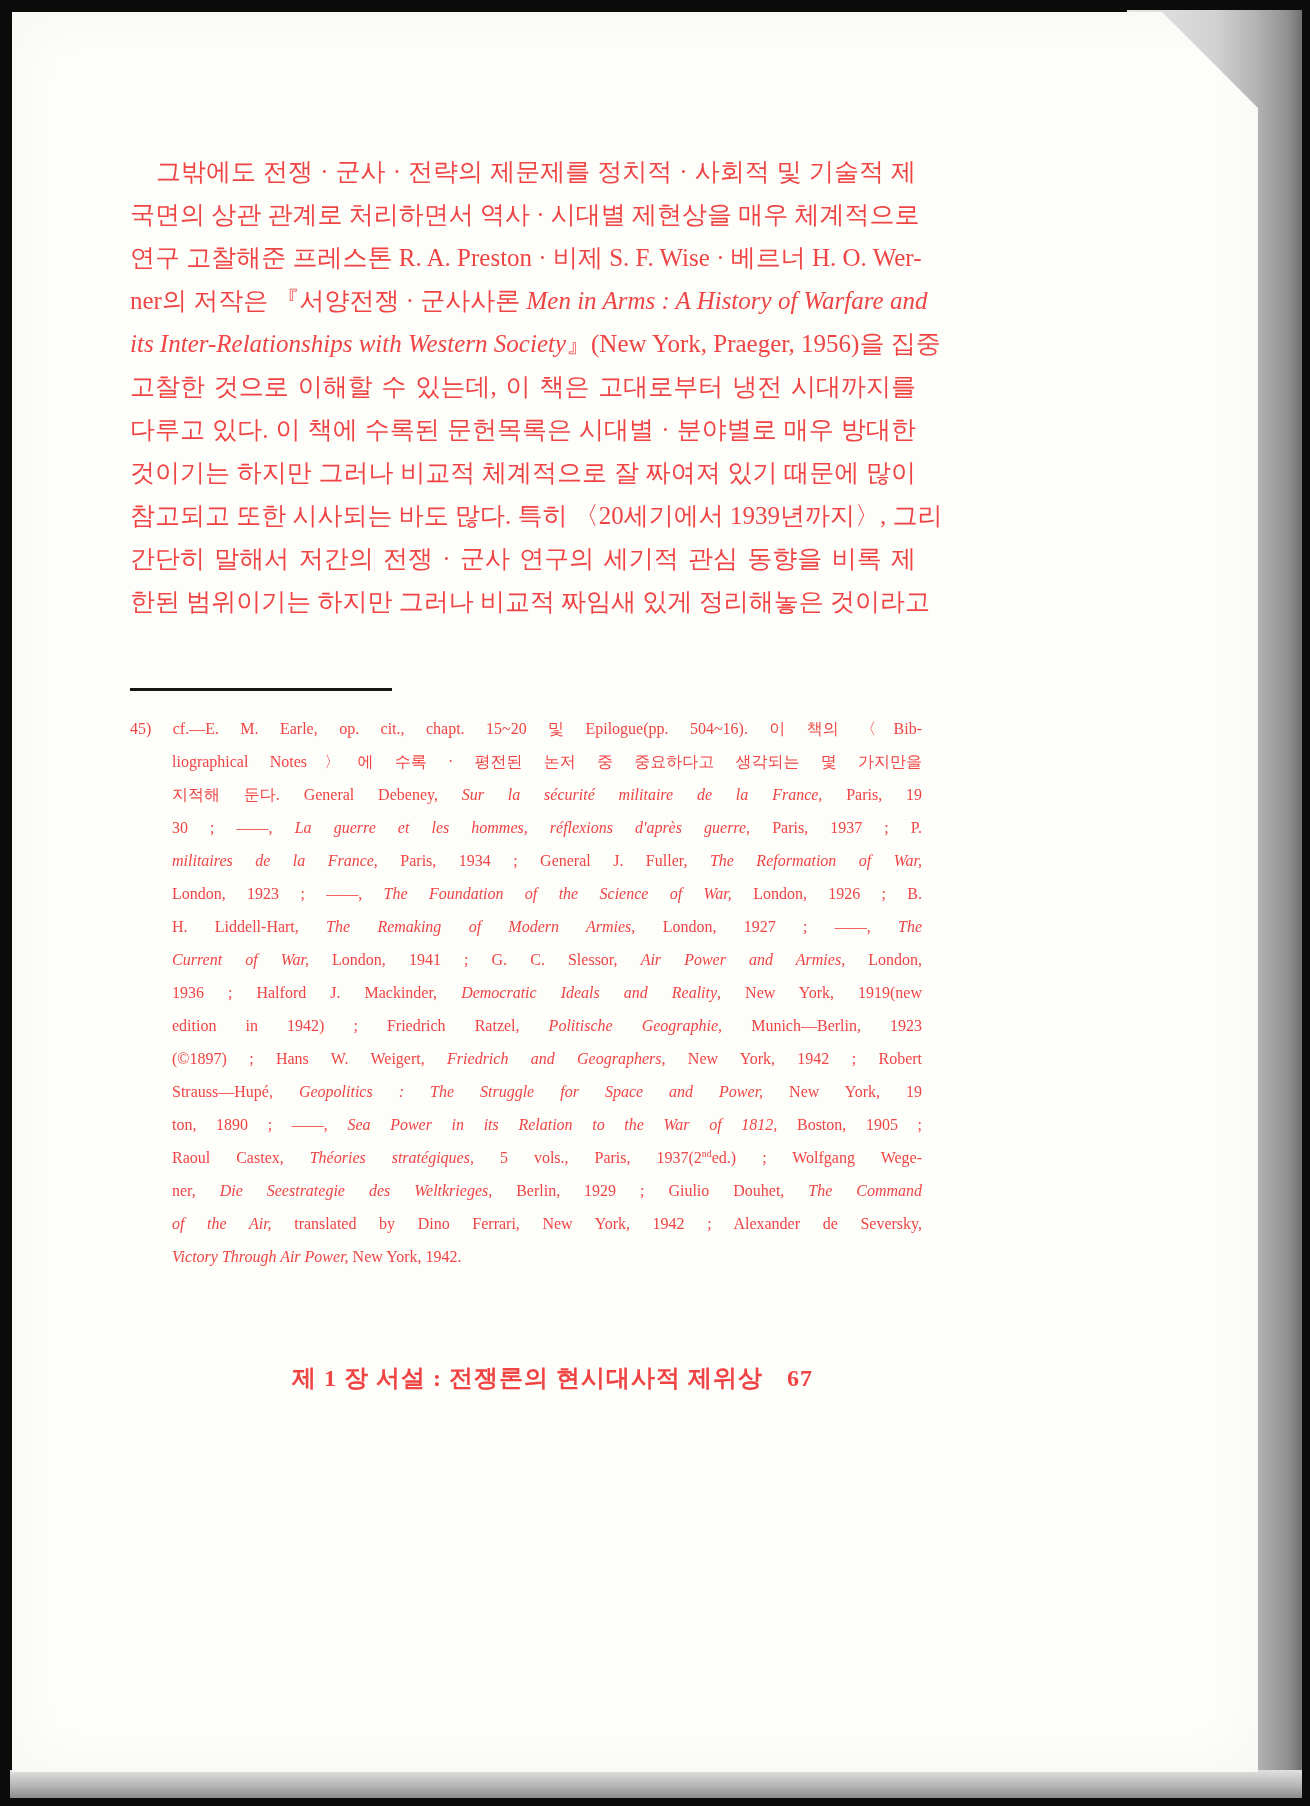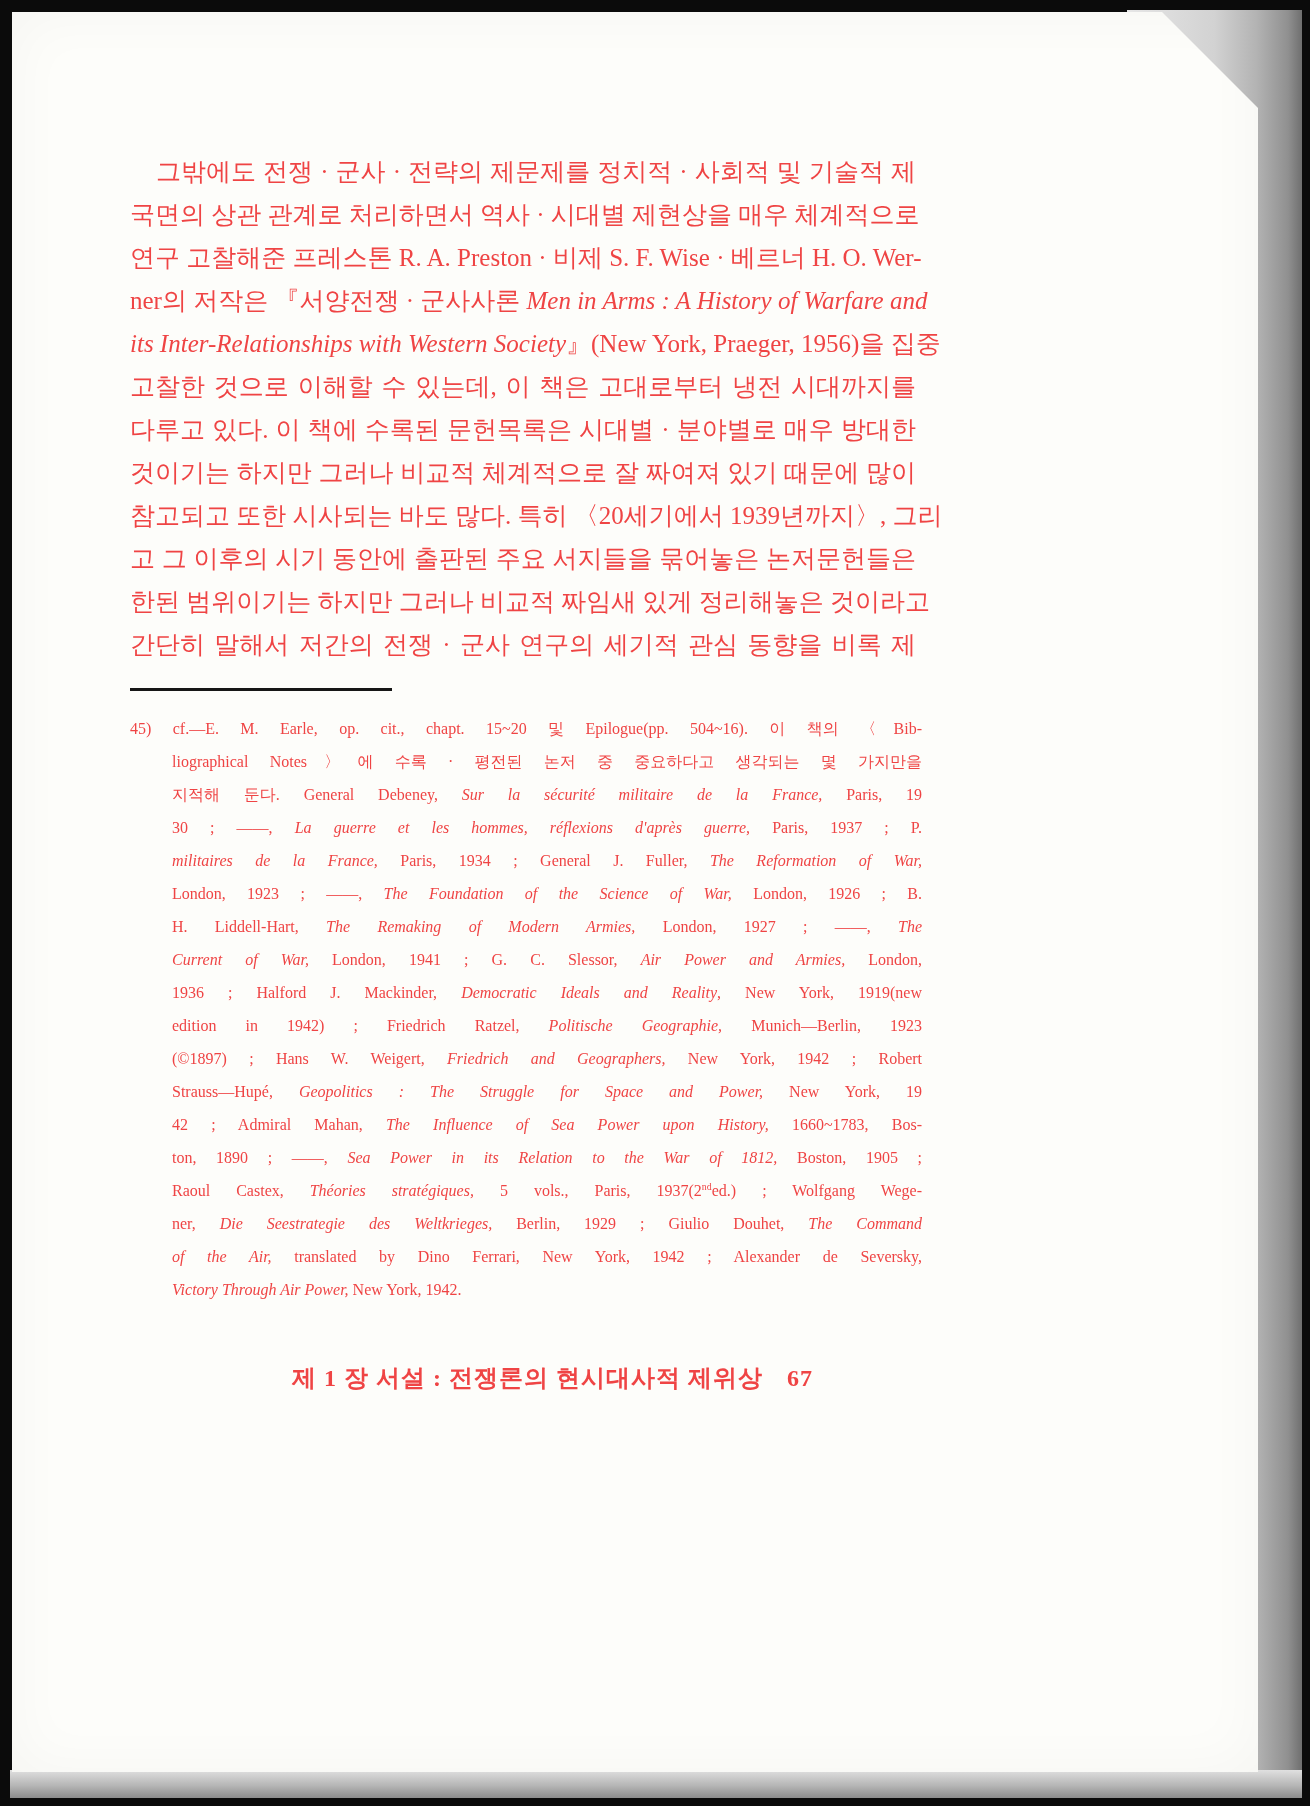--- a/index.html
+++ b/index.html
@@ -125,39 +125,37 @@
     <div class="main-text">
         <div class="tline"><span>그밖에도 전쟁 · 군사 · 전략의 제문제를 정치적 · 사회적 및 기술적 제</span></div>
         <div class="tline"><span>국면의 상관 관계로 처리하면서 역사 · 시대별 제현상을 매우 체계적으로</span></div>
         <div class="tline"><span>연구 고찰해준 프레스톤 R. A. Preston · 비제 S. F. Wise · 베르너 H. O. Wer-</span></div>
         <div class="tline"><span>ner의 저작은 『서양전쟁 · 군사사론 </span><span class="it">Men in Arms : A History of Warfare and</span></div>
         <div class="tline"><span class="it">its Inter-Relationships with Western Society</span><span>』(New York, Praeger, 1956)을 집중</span></div>
         <div class="tline"><span>고찰한 것으로 이해할 수 있는데, 이 책은 고대로부터 냉전 시대까지를</span></div>
         <div class="tline"><span>다루고 있다. 이 책에 수록된 문헌목록은 시대별 · 분야별로 매우 방대한</span></div>
         <div class="tline"><span>것이기는 하지만 그러나 비교적 체계적으로 잘 짜여져 있기 때문에 많이</span></div>
         <div class="tline"><span>참고되고 또한 시사되는 바도 많다. 특히 〈20세기에서 1939년까지〉, 그리</span></div>
-        <div class="tline"><span>고 그 이후의 시기 동안에 출판된 주요 서지들을 묶어놓은 논저문헌들은</span></div>
+        <div class="tline"><span>간단히 말해서 저간의 전쟁 · 군사 연구의 세기적 관심 동향을 비록 제</span></div>
         <div class="tline"><span>한된 범위이기는 하지만 그러나 비교적 짜임새 있게 정리해놓은 것이라고</span></div>
-        <div class="tline"><span>간단히 말해서 저간의 전쟁 · 군사 연구의 세기적 관심 동향을 비록 제</span></div>
       </div>
     <div class="fn-sep"></div>
     <div class="footnote">
         <div class="tline"><span>45) cf.—E. M. Earle, op. cit., chapt. 15~20 및 Epilogue(pp. 504~16). 이 책의 〈Bib-</span></div>
         <div class="tline"><span>liographical Notes〉에 수록 · 평전된 논저 중 중요하다고 생각되는 몇 가지만을</span></div>
         <div class="tline"><span>지적해 둔다. General Debeney, </span><span class="it">Sur la sécurité militaire de la France,</span><span> Paris, 19</span></div>
         <div class="tline"><span>30 ; ——, </span><span class="it">La guerre et les hommes, réflexions d'après guerre,</span><span> Paris, 1937 ; P.</span></div>
         <div class="tline"><span class="it">militaires de la France,</span><span> Paris, 1934 ; General J. Fuller, </span><span class="it">The Reformation of War,</span></div>
         <div class="tline"><span>London, 1923 ; ——, </span><span class="it">The Foundation of the Science of War,</span><span> London, 1926 ; B.</span></div>
         <div class="tline"><span>H. Liddell-Hart, </span><span class="it">The Remaking of Modern Armies,</span><span> London, 1927 ; ——, </span><span class="it">The</span></div>
         <div class="tline"><span class="it">Current of War,</span><span> London, 1941 ; G. C. Slessor, </span><span class="it">Air Power and Armies,</span><span> London,</span></div>
         <div class="tline"><span>1936 ; Halford J. Mackinder, </span><span class="it">Democratic Ideals and Reality</span><span>, New York, 1919(new</span></div>
         <div class="tline"><span>edition in 1942) ; Friedrich Ratzel, </span><span class="it">Politische Geographie,</span><span> Munich—Berlin, 1923</span></div>
         <div class="tline"><span>(©1897) ; Hans W. Weigert, </span><span class="it">Friedrich and Geographers,</span><span> New York, 1942 ; Robert</span></div>
         <div class="tline"><span>Strauss—Hupé, </span><span class="it">Geopolitics : The Struggle for Space and Power,</span><span> New York, 19</span></div>
-        <div class="tline"><span>42 ; Admiral Mahan, </span><span class="it">The Influence of Sea Power upon History,</span><span> 1660~1783, Bos-</span></div>
         <div class="tline"><span>ton, 1890 ; ——, </span><span class="it">Sea Power in its Relation to the War of 1812,</span><span> Boston, 1905 ;</span></div>
         <div class="tline"><span>Raoul Castex, </span><span class="it">Théories stratégiques,</span><span> 5 vols., Paris, 1937(2</span><sup>nd</sup><span>ed.) ; Wolfgang Wege-</span></div>
         <div class="tline"><span>ner, </span><span class="it">Die Seestrategie des Weltkrieges,</span><span> Berlin, 1929 ; Giulio Douhet, </span><span class="it">The Command</span></div>
         <div class="tline"><span class="it">of the Air,</span><span> translated by Dino Ferrari, New York, 1942 ; Alexander de Seversky,</span></div>
         <div class="tline"><span class="it">Victory Through Air Power,</span><span> New York, 1942.</span></div>
       </div>
     <div class="footer">
       <span>제 1 장 서설 : 전쟁론의 현시대사적 제위상</span><span class="pn">67</span>
     </div>
   </div>

